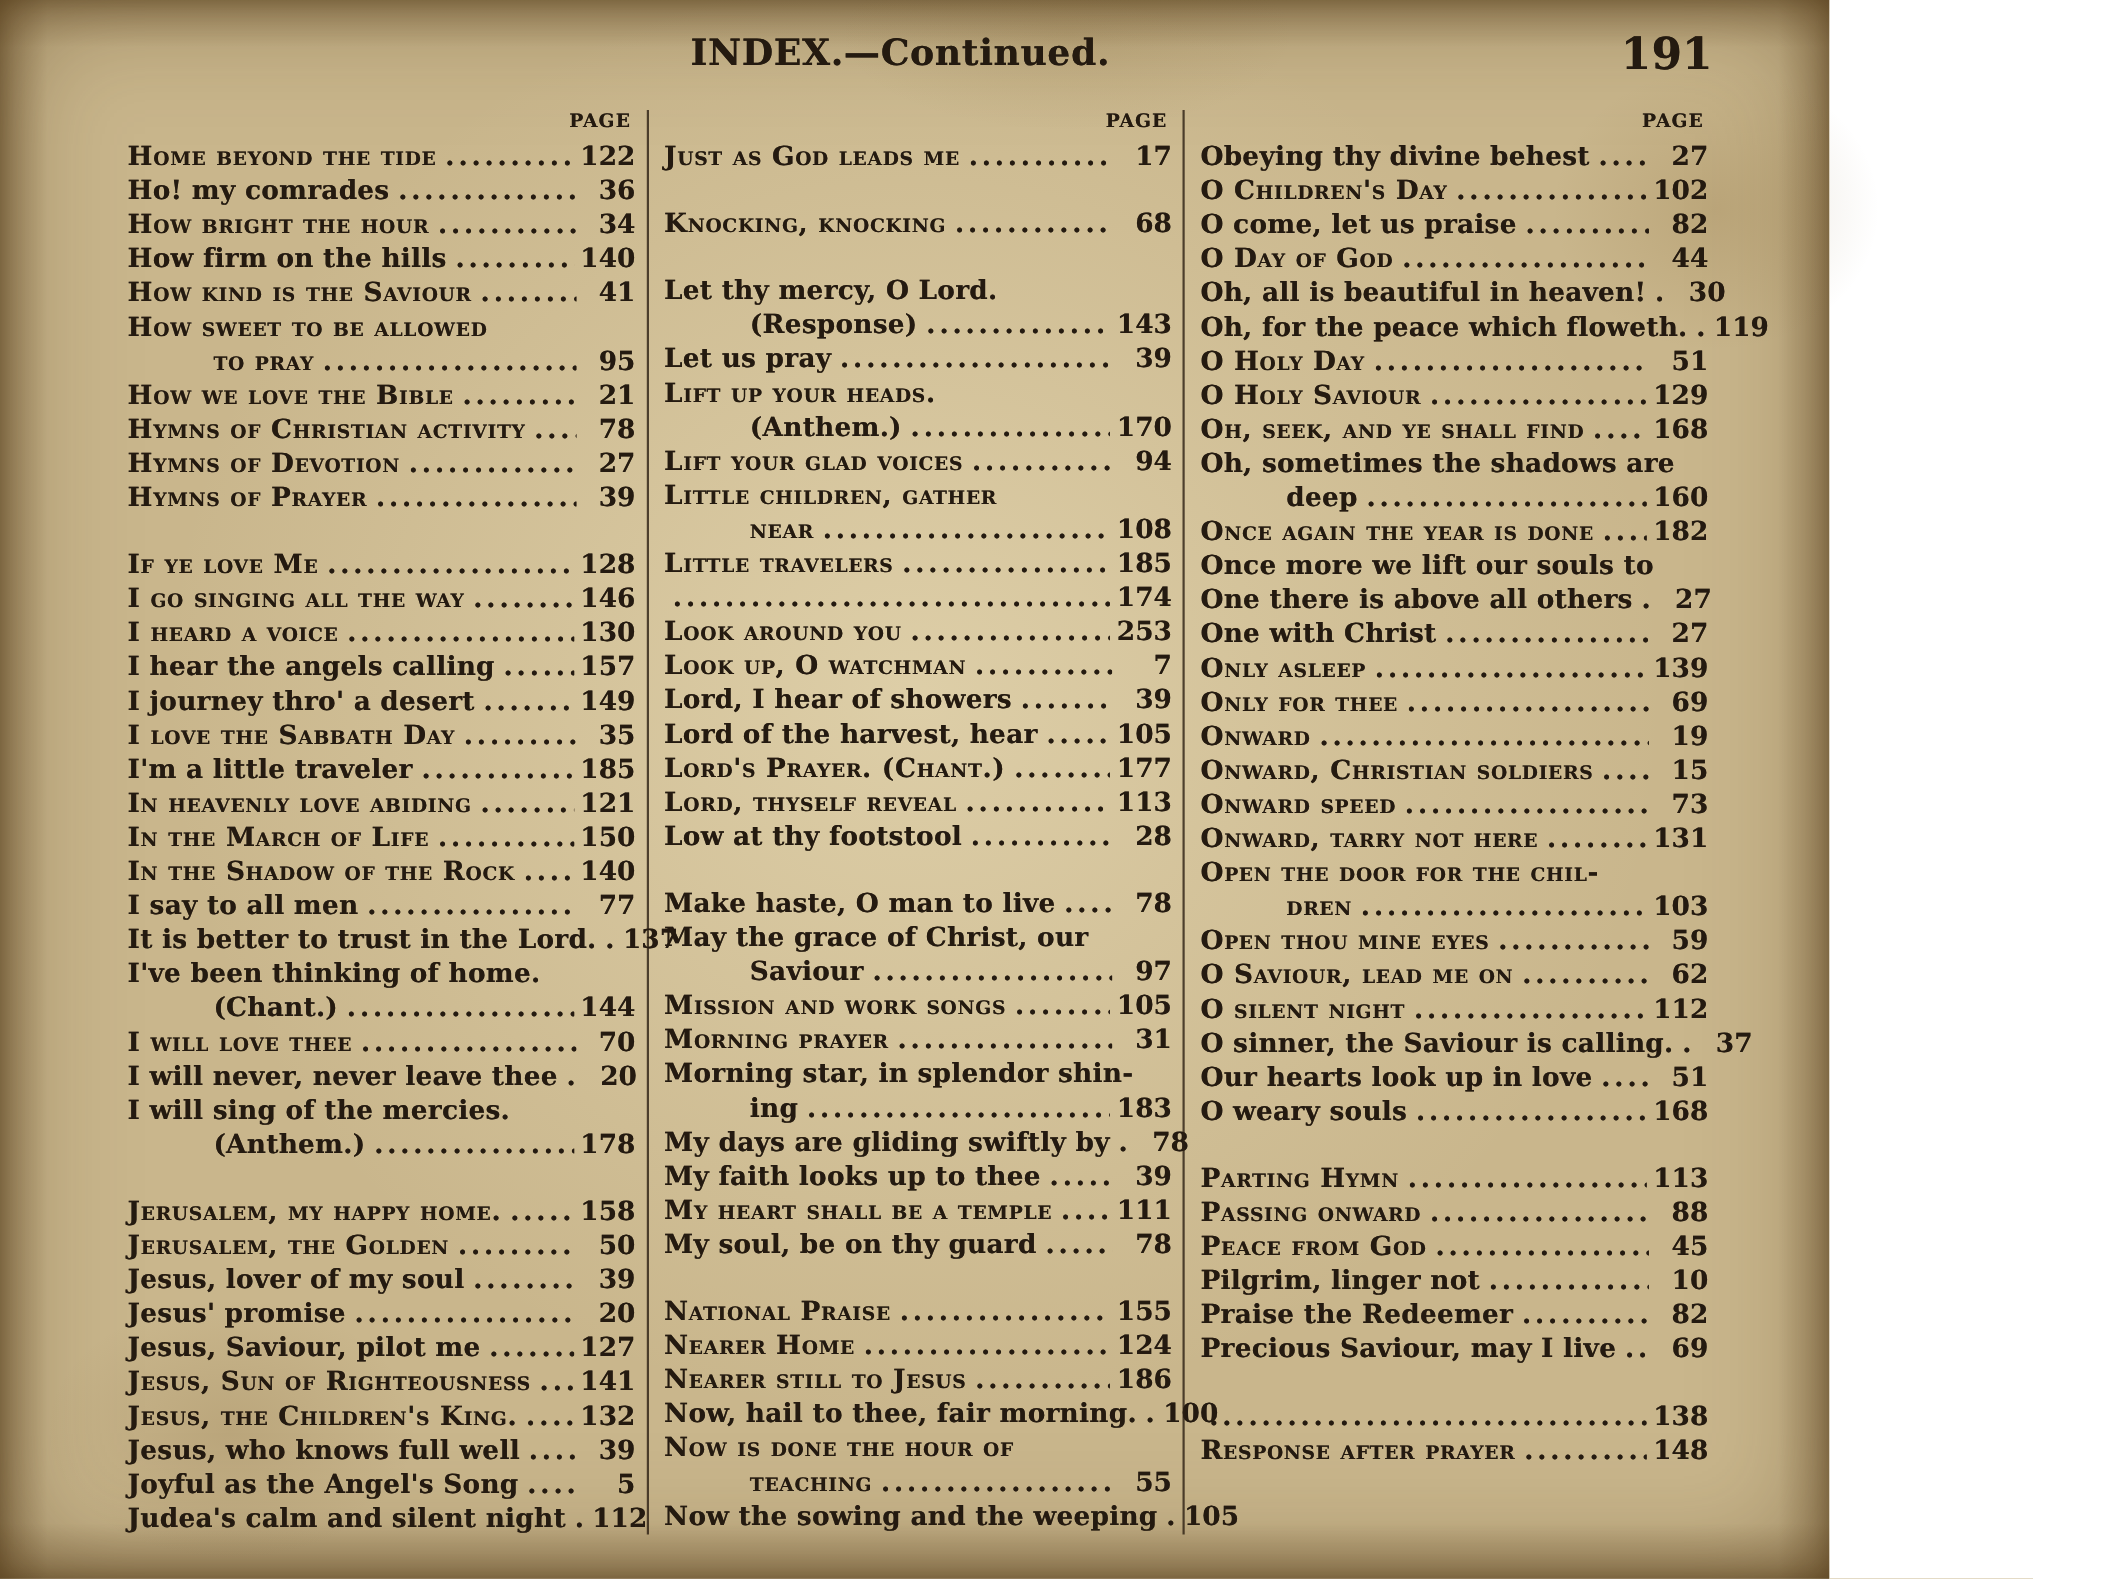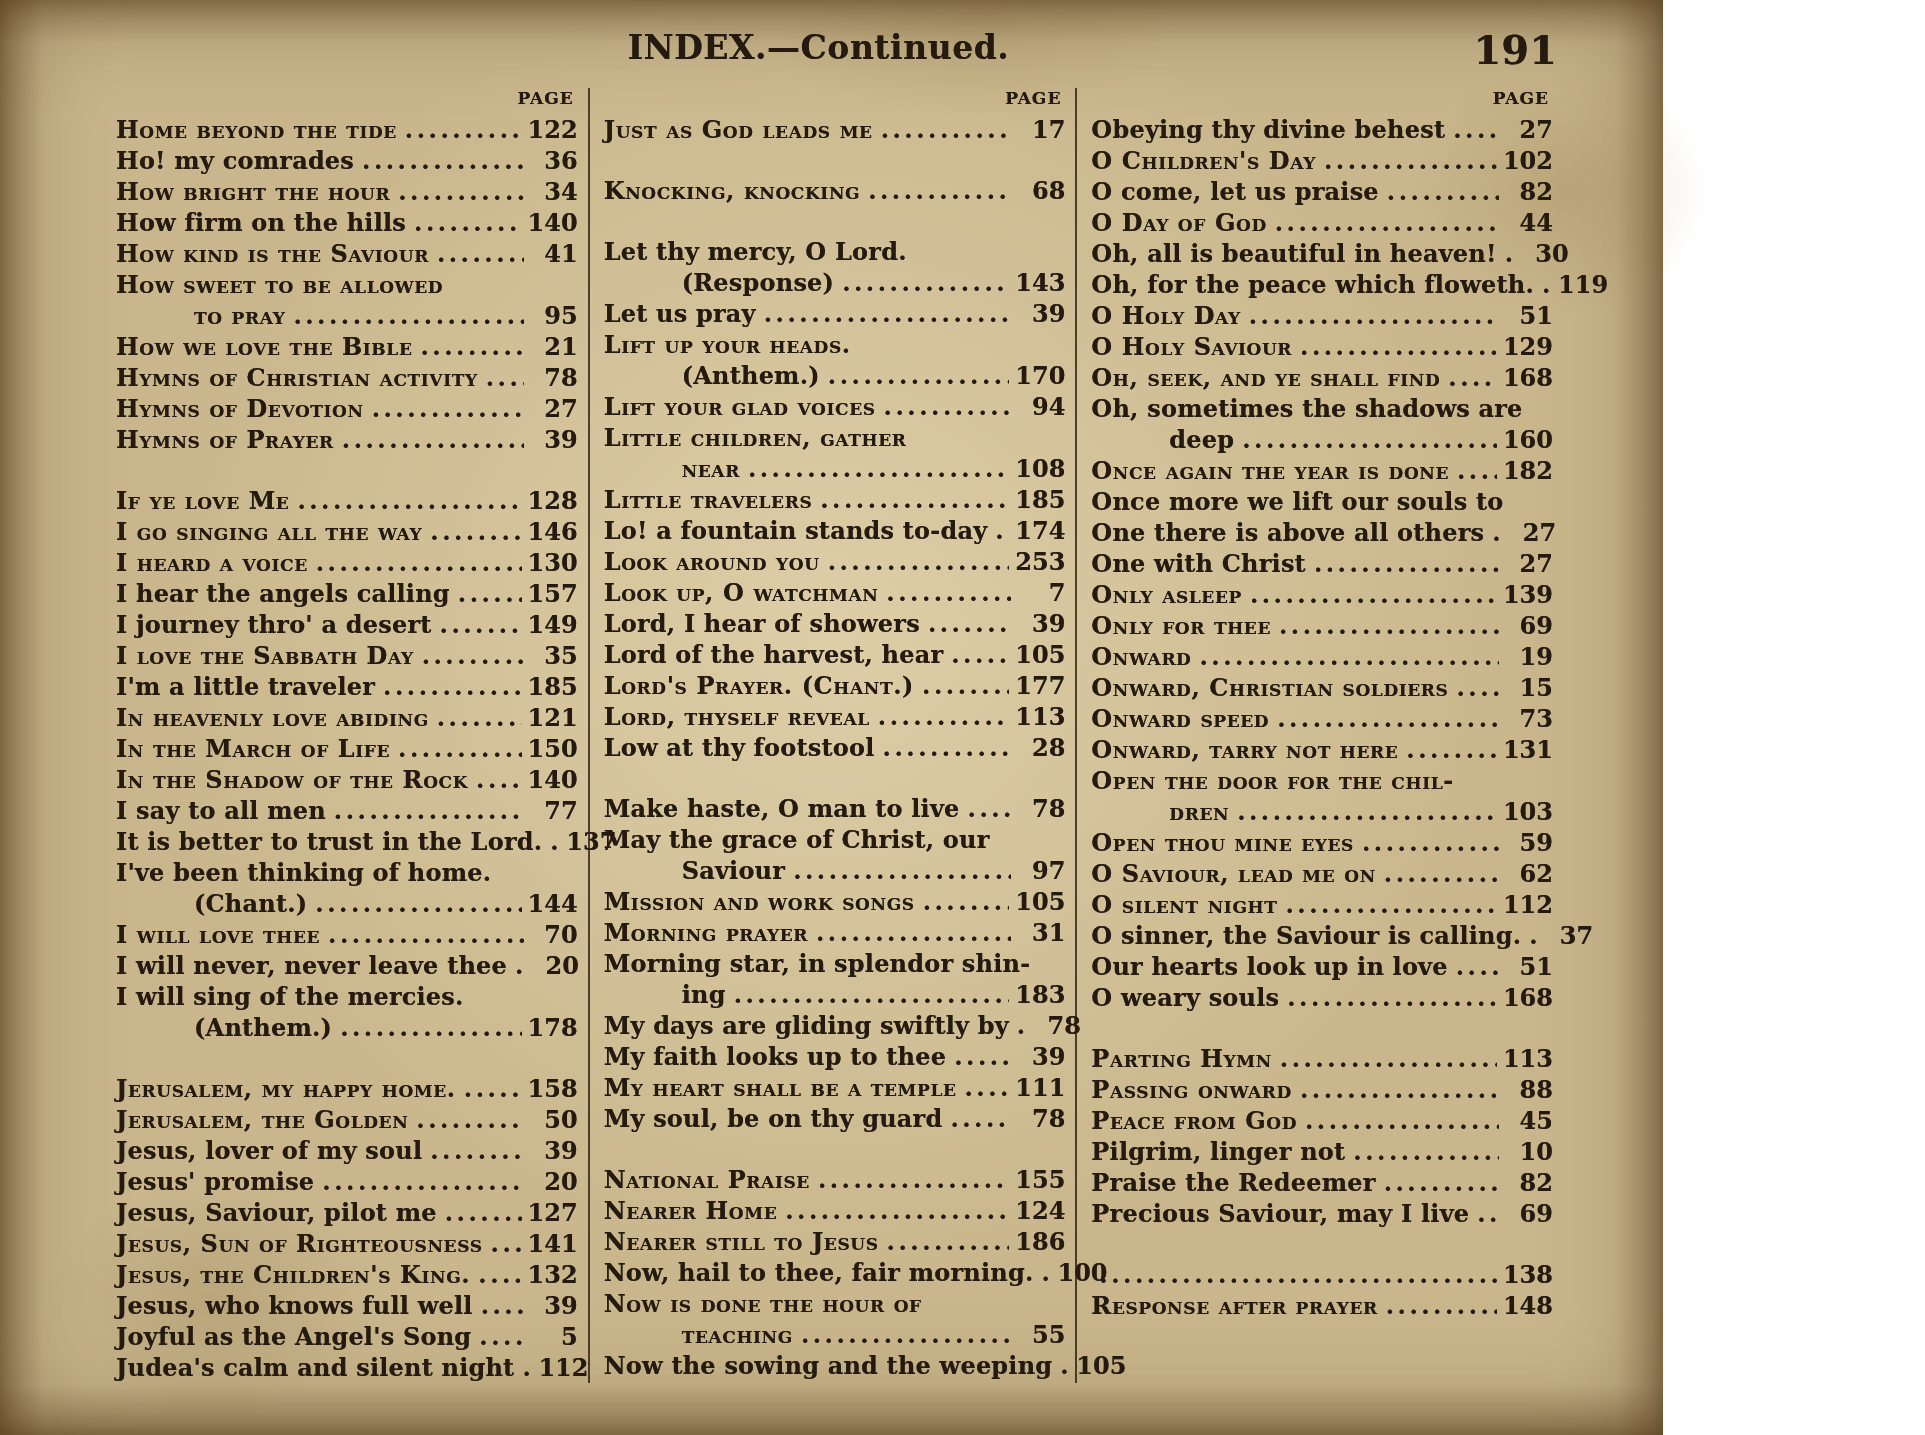--- a/index.html
+++ b/index.html
@@ -37,21 +37,21 @@
     position: absolute; left: 50%; top: 12px; transform: translateX(-55%);
     font-size: 33px; font-weight: 700; letter-spacing: 0.5px;
     text-shadow: 0 0 0.6px rgba(36,26,16,0.8);
   }
   .folio {
     position: absolute; right: 6px; top: 10px;
     font-size: 40px; font-weight: 700;
     text-shadow: 0 0 0.6px rgba(36,26,16,0.8);
   }
 
-  .columns { display: flex; margin-top: 12px; }
+  .columns { display: flex; margin-top: 24px; }
   .col { flex: 1 1 0; min-width: 0; padding: 0 10px 0 4px; }
   .col + .col { border-left: 2px solid rgba(42,30,17,0.8); padding-left: 14px; }
 
   .col-head {
     text-align: right; font-size: 17px; font-weight: 700;
     letter-spacing: 1px; padding-right: 4px; margin-bottom: 6px;
     text-shadow: 0 0 0.5px rgba(36,26,16,0.8);
   }
 
   .line {
@@ -419,21 +419,20 @@
             </div>
             <div class="entry">
               <div class="line">
                 <span class="title sc">Little travelers</span>
                 <span class="dots"></span>
                 <span class="pg">185</span>
               </div>
             </div>
             <div class="entry">
               <div class="line">
-                <span class="title">Lo! a fountain stands to-day</span>
                 <span class="dots"></span>
                 <span class="pg">174</span>
               </div>
             </div>
             <div class="entry">
               <div class="line">
                 <span class="title sc">Look around you</span>
                 <span class="dots"></span>
                 <span class="pg">253</span>
               </div>

